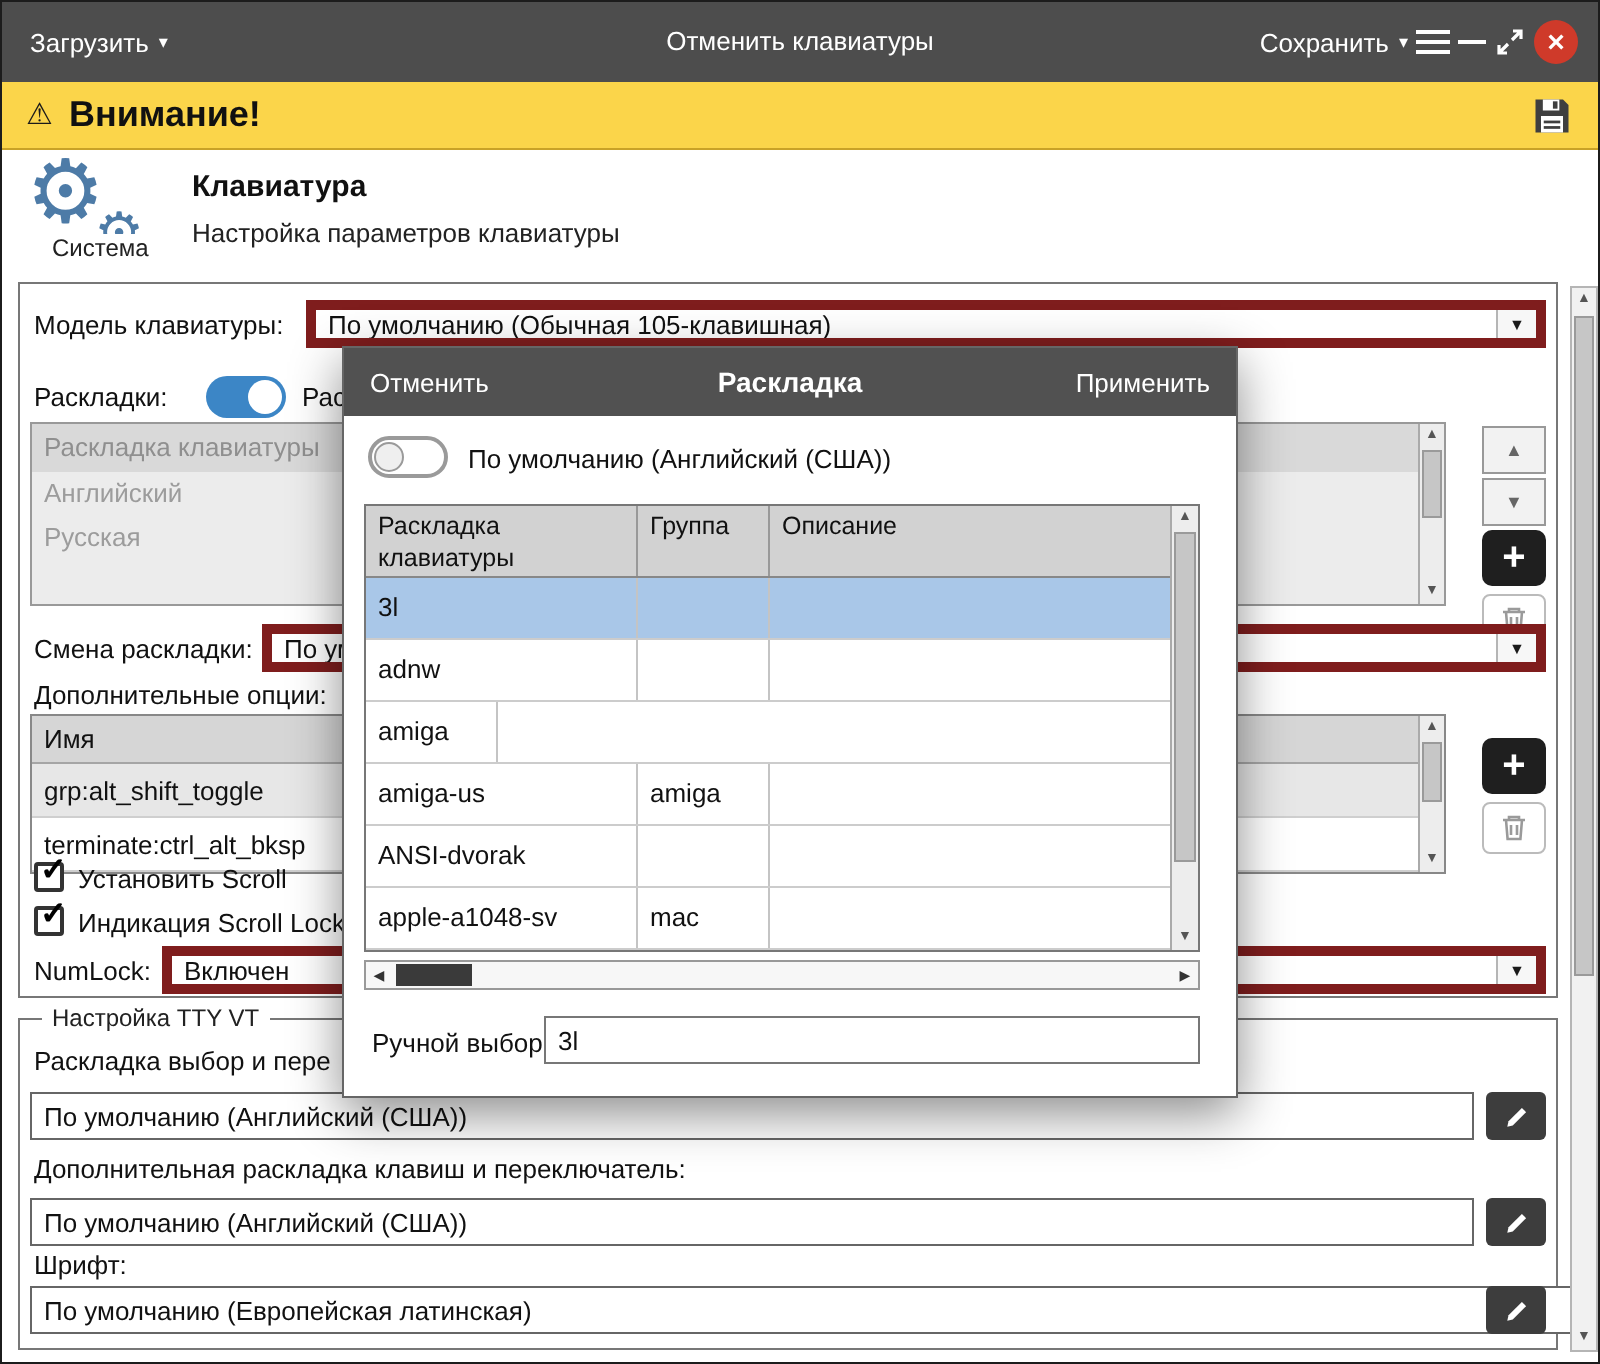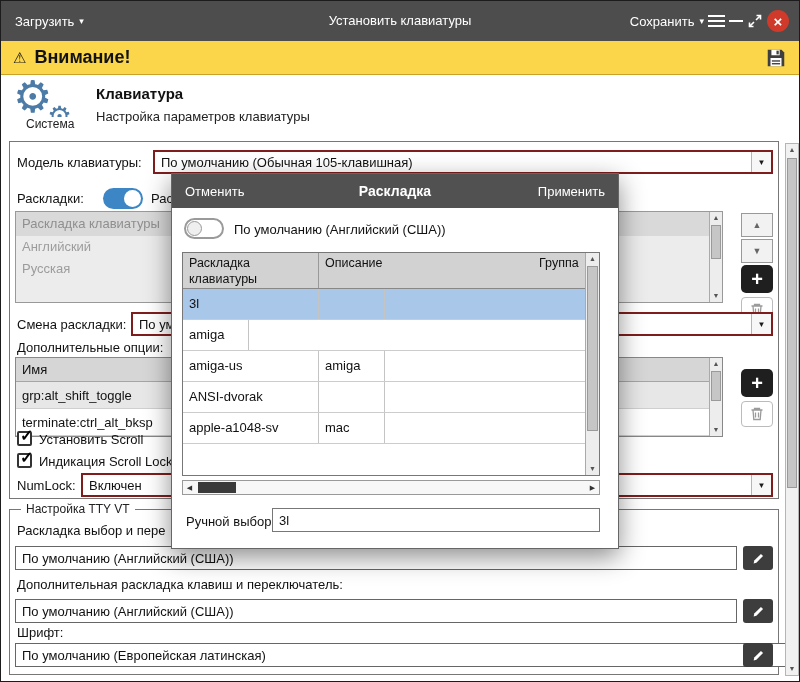--- a/index.html
+++ b/index.html
@@ -30,21 +30,21 @@
   
   .gear{position:absolute;color:var(--icon-blue,#4d7ba7);line-height:1}
   .page-title{position:absolute;font-weight:bold;font-size:15px}
   .page-sub{position:absolute;font-size:13px;color:#222}
 
   
   .group{position:absolute;border:1px solid #777;background:#fff}
   .legend{position:absolute;background:#fff;padding:0 5px;font-size:12px;color:#222;z-index:3}
 
   
-  .combo{position:absolute;background:#fff;border:2px solid #7f1d1d;display:flex;align-items:center;cursor:pointer;overflow:hidden}
+  .combo{position:absolute;background:#fff;border:5px solid #7f1d1d;display:flex;align-items:center;cursor:pointer;overflow:hidden}
   .combo .val{padding-left:6px;white-space:nowrap;flex:1;overflow:hidden}
   .combo .dd{width:20px;align-self:stretch;display:flex;align-items:center;justify-content:center;font-size:8px;color:#1a1a1a;border-left:1px solid #b5b5b5;background:#f7f7f7;flex:none}
   .field{position:absolute;border:1px solid #666;background:#fff;display:flex;align-items:center;padding-left:6px;overflow:hidden;white-space:nowrap}
   .textbox{position:absolute;border:1px solid #777;background:#fff;font-size:13px;padding:0 6px;font-family:"Liberation Sans",sans-serif;color:#111}
 
   
   .toggle-on{position:absolute;width:40px;height:21px;border-radius:11px;background:var(--accent-blue,#3c86c6);cursor:pointer}
   .toggle-on .knob{position:absolute;right:2px;top:2px;width:17px;height:17px;border-radius:50%;background:#fff}
   .toggle-off{position:absolute;width:40px;height:21px;border-radius:11px;background:#fff;border:2px solid #9a9a9a;cursor:pointer}
   .toggle-off .knob{position:absolute;left:1px;top:1px;width:15px;height:15px;border-radius:50%;background:#efefef;border:1px solid #9a9a9a}
@@ -102,21 +102,21 @@
 
 <div class="app">
 
   <div class="titlebar">
     <div class="tb-left">
       <div class="tb-btn">
         <span>Загрузить</span>
         <span class="chev">▾</span>
       </div>
     </div>
-    <div class="tb-title">Установить клавиатуры</div>
+    <div class="tb-title">Отменить клавиатуры</div>
     <div class="tb-right">
       <div class="tb-btn">
         <span>Сохранить</span>
         <span class="chev">▾</span>
       </div>
       <div class="tb-icon-btn">
         <span class="hamburger">
             <i></i>
             <i></i>
             <i></i>
@@ -291,26 +291,31 @@
     </div>
 
     <div class="toggle-off" style="left:12px;top:44px">
         <span class="knob"></span>
       </div>
     <span class="lbl" style="left:62px;top:48px">По умолчанию (Английский (США))</span>
 
     <div class="dtable">
       <div class="dt-head">
         <div class="c c1">Раскладка клавиатуры</div>
+        <div class="c c2">Группа</div>
         <div class="c c3">Описание</div>
-        <div class="c c2">Группа</div>
       </div>
       <div>
           <div class="dt-row selected">
     <div class="c c1">3l</div>
+    <div class="c c2"></div>
+    <div class="c c3"></div>
+  </div>
+          <div class="dt-row">
+    <div class="c c1">adnw</div>
     <div class="c c2"></div>
     <div class="c c3"></div>
   </div>
           <div class="dt-row">
     <div class="c c2">amiga</div>
     <div class="c c3"></div>
   </div>
           <div class="dt-row">
     <div class="c c1">amiga-us</div>
     <div class="c c2">amiga</div>

